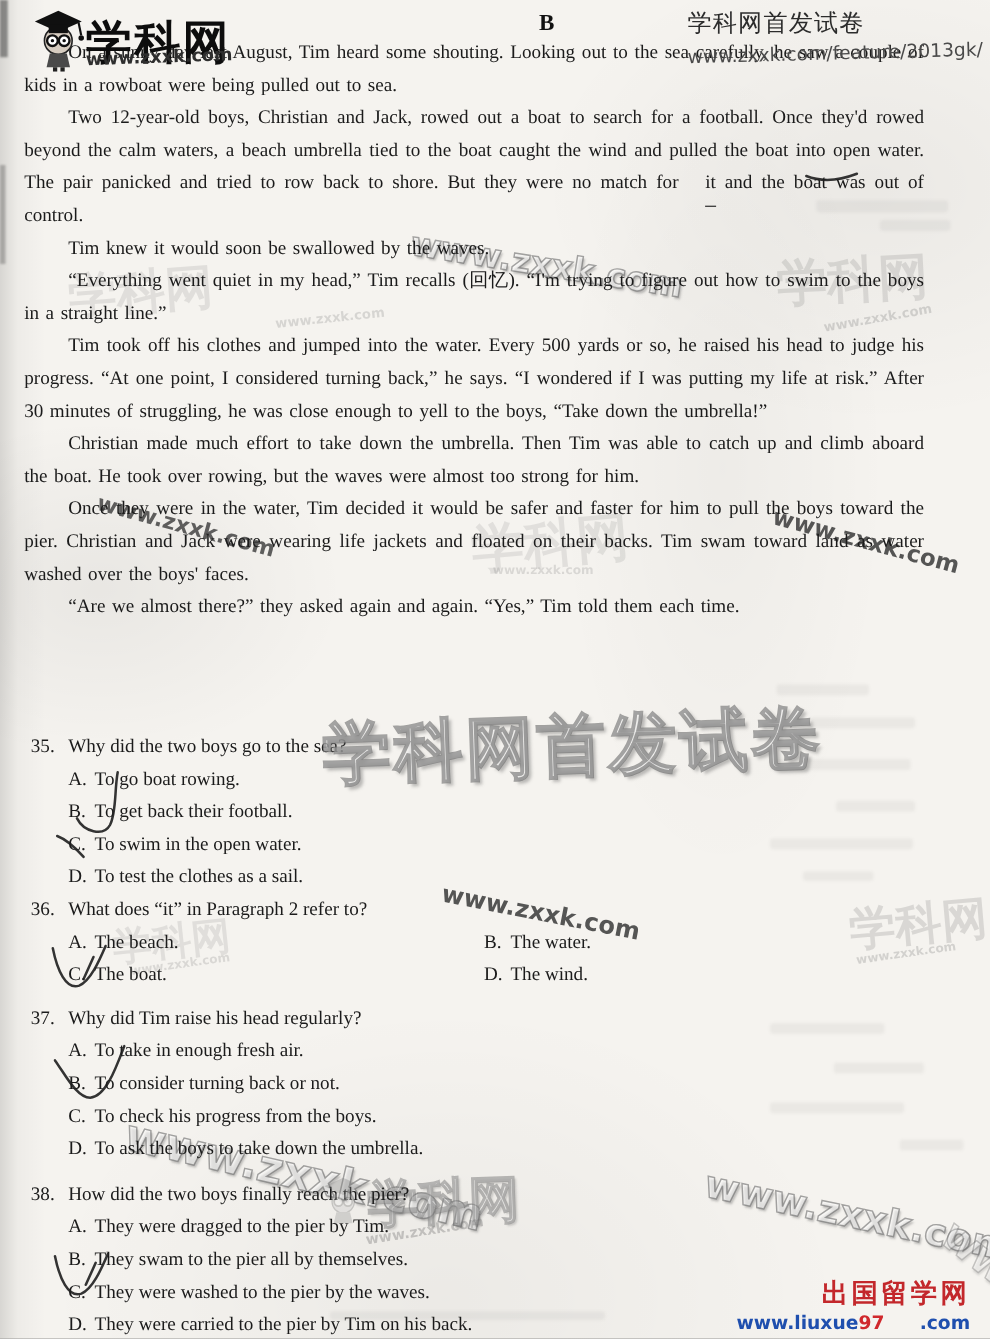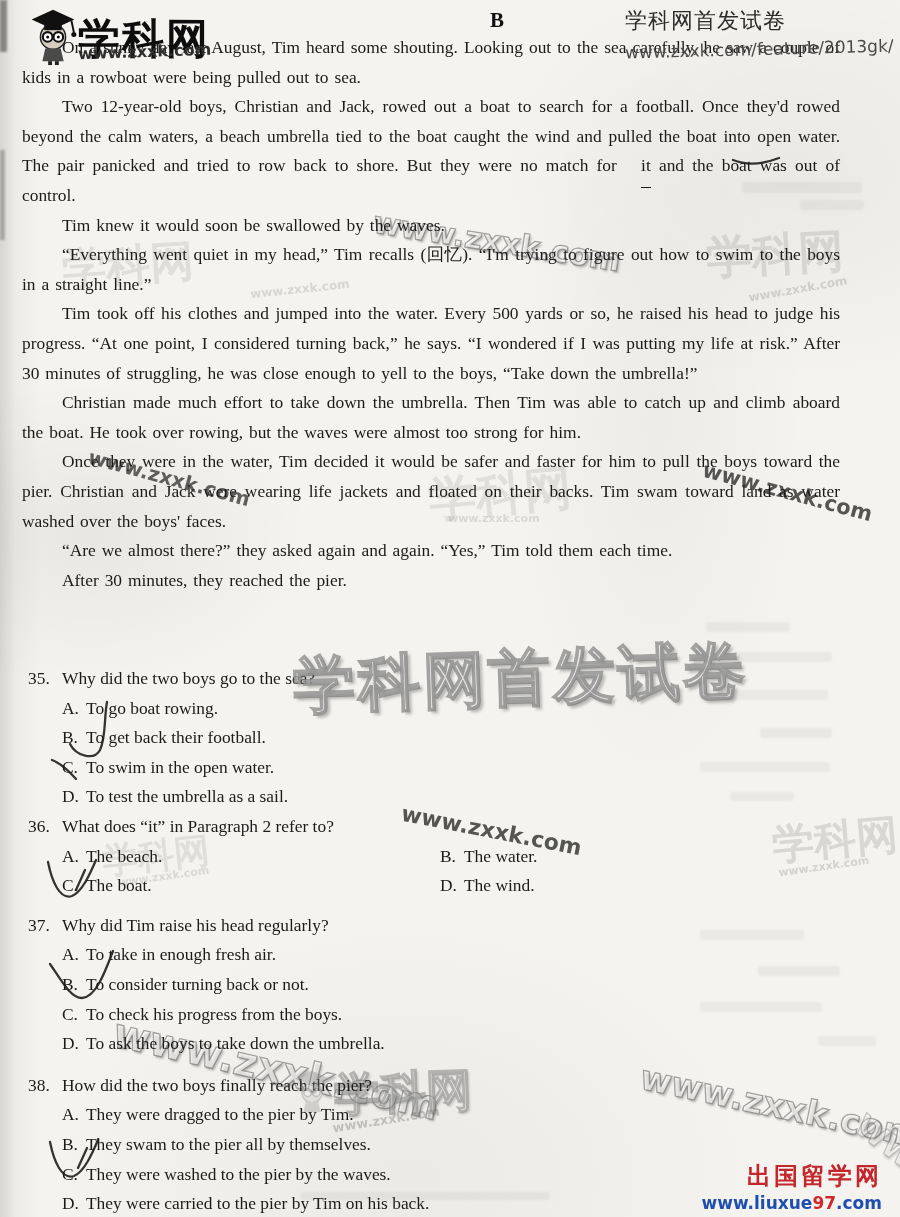--- a/index.html
+++ b/index.html
@@ -42,21 +42,21 @@
   .wm-outline{color:rgba(255,255,255,0.5);-webkit-text-stroke:1.3px rgba(105,105,105,0.6);text-shadow:2px 2px 2px rgba(90,90,90,0.35);}
   .wm-banner{left:293px;top:636px;font-size:62px;font-weight:900;letter-spacing:3px;transform:rotate(-2deg);color:rgba(255,255,255,0.55);-webkit-text-stroke:1.6px rgba(110,110,110,0.62);text-shadow:3px 3px 3px rgba(95,95,95,0.4);z-index:4;}
   .wm-dark{color:#3a3a3a;opacity:0.85;}
   .wm-faint{color:#6e6e6e;}
   .bleed{position:absolute;background:rgba(40,40,40,0.05);border-radius:3px;filter:blur(1.3px);}
   .edge{position:absolute;background:rgba(50,50,50,0.5);filter:blur(0.8px);}
   .ink{position:absolute;left:0;top:0;z-index:7;pointer-events:none;}
   .footer{position:absolute;right:18px;bottom:4px;text-align:right;font-family:"DejaVu Sans",sans-serif;z-index:6;}
   .site-name{font-size:24px;font-weight:bold;color:#c3272b;letter-spacing:3px;}
   .site-url{font-size:17px;font-weight:bold;margin-top:1px;}
-  .u-blue{color:#1f4fae;} .u-red{color:#d0282c;}
+  .u-blue{color:#1f4fae;margin-left:32px;} .u-red{color:#d0282c;}
 </style>
 </head>
 <body>
 
 <div class="page">
 
   <div class="edge" style="left:0;top:0;width:7px;height:52px;"></div>
   <div class="edge" style="left:0;top:150px;width:5px;height:90px;opacity:.6;"></div>
 
   <div class="logo-wrap">
@@ -137,21 +137,20 @@
 
   <div class="passage">
     <p><span>On a sunny day last August, Tim heard some shouting. Looking out to the sea carefully, he saw a couple of kids in a rowboat were being pulled out to sea.</span></p>
     <p><span>Two 12-year-old boys, Christian and Jack, rowed out a boat to search for a football. Once they'd rowed beyond the calm waters, a beach umbrella tied to the boat caught the wind and pulled the boat into open water. The pair panicked and tried to row back to shore. But they were no match for </span><span class="u-word">it</span><span> and the boat was out of control.</span></p>
     <p><span>Tim knew it would soon be swallowed by the waves.</span></p>
     <p><span>“Everything went quiet in my head,” Tim recalls (回忆). “I'm trying to figure out how to swim to the boys in a straight line.”</span></p>
     <p><span>Tim took off his clothes and jumped into the water. Every 500 yards or so, he raised his head to judge his progress. “At one point, I considered turning back,” he says. “I wondered if I was putting my life at risk.” After 30 minutes of struggling, he was close enough to yell to the boys, “Take down the umbrella!”</span></p>
     <p><span>Christian made much effort to take down the umbrella. Then Tim was able to catch up and climb aboard the boat. He took over rowing, but the waves were almost too strong for him.</span></p>
     <p><span>Once they were in the water, Tim decided it would be safer and faster for him to pull the boys toward the pier. Christian and Jack were wearing life jackets and floated on their backs. Tim swam toward land as water washed over the boys' faces.</span></p>
     <p><span>“Are we almost there?” they asked again and again. “Yes,” Tim told them each time.</span></p>
-    <p><span>After 30 minutes, they reached the pier.</span></p>
   </div>
 
   <div class="questions">
 
     <div class="q">
       <div class="qline">
         <span class="qnum">35.</span>
         <span class="qtext">Why did the two boys go to the sea?</span>
       </div>
       <div class="opt">
@@ -161,21 +160,21 @@
       <div class="opt">
           <span class="optlab">B.</span>
           <span>To get back their football.</span>
         </div>
       <div class="opt">
           <span class="optlab">C.</span>
           <span>To swim in the open water.</span>
         </div>
       <div class="opt">
           <span class="optlab">D.</span>
-          <span>To test the umbrella as a sail.</span>
+          <span>To test the clothes as a sail.</span>
         </div>
     </div>
 
     <div class="q">
       <div class="qline">
         <span class="qnum">36.</span>
         <span class="qtext">What does “it” in Paragraph 2 refer to?</span>
       </div>
       <div class="optgrid">
         <div class="opt">

